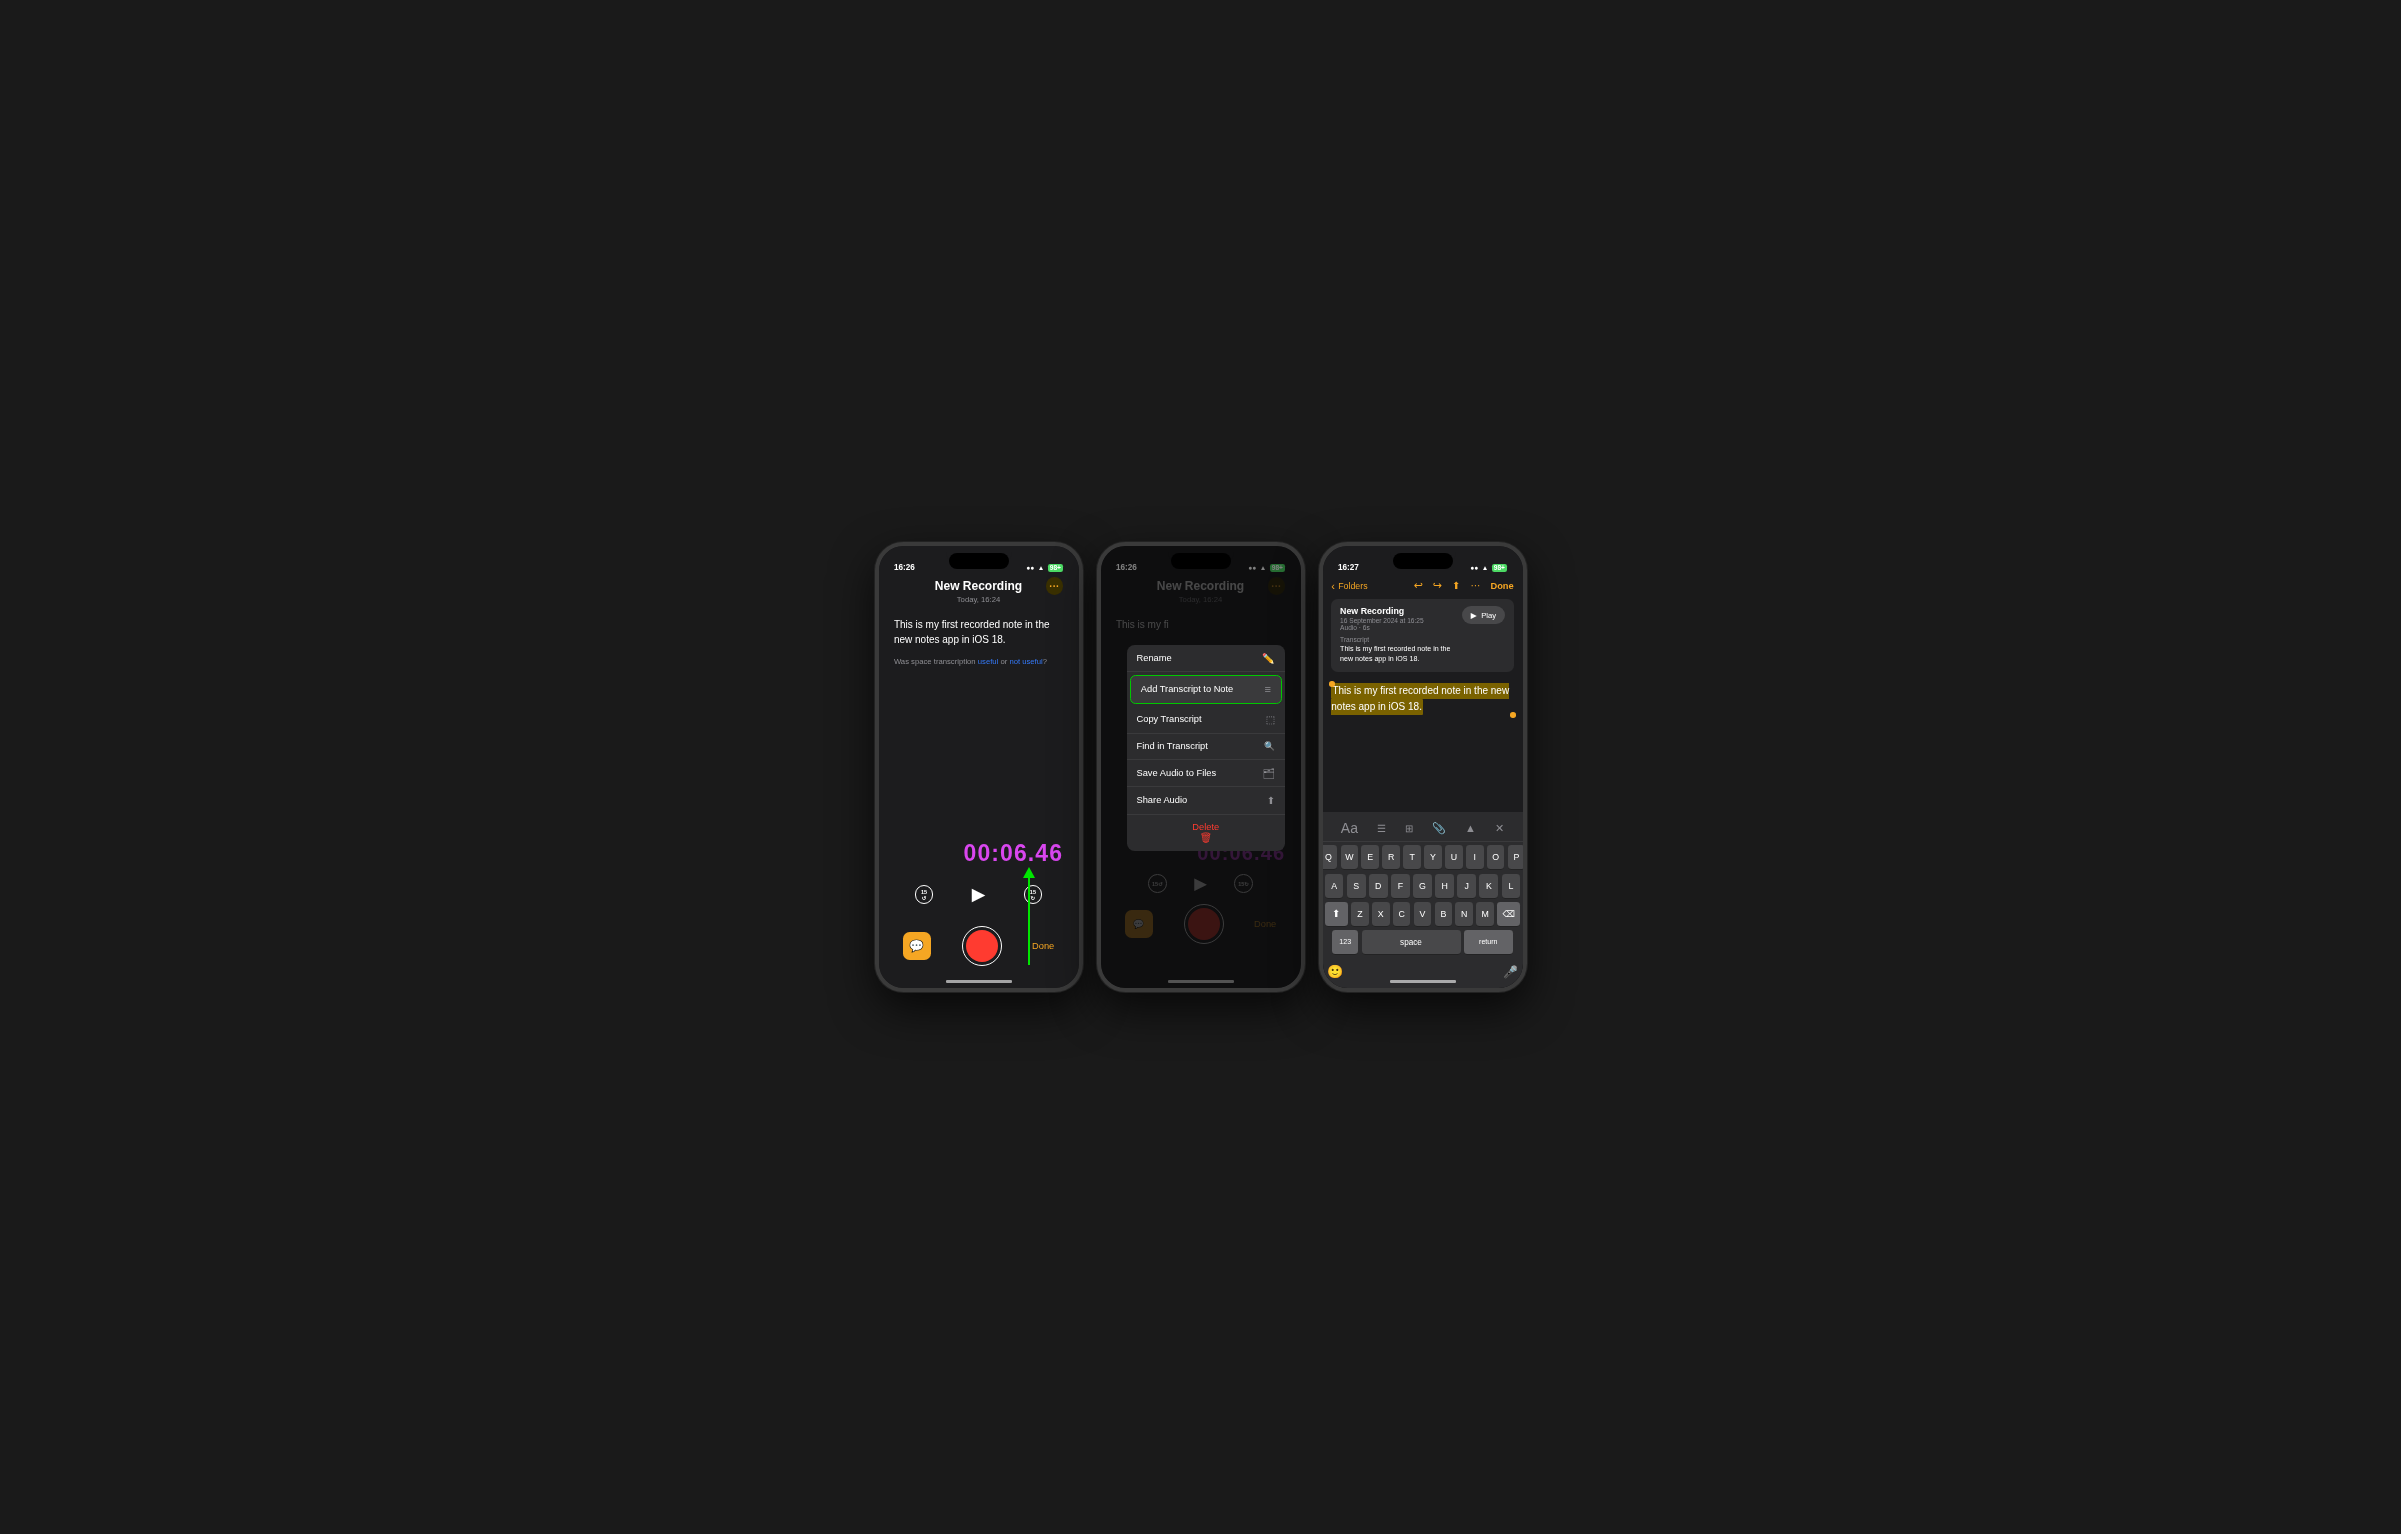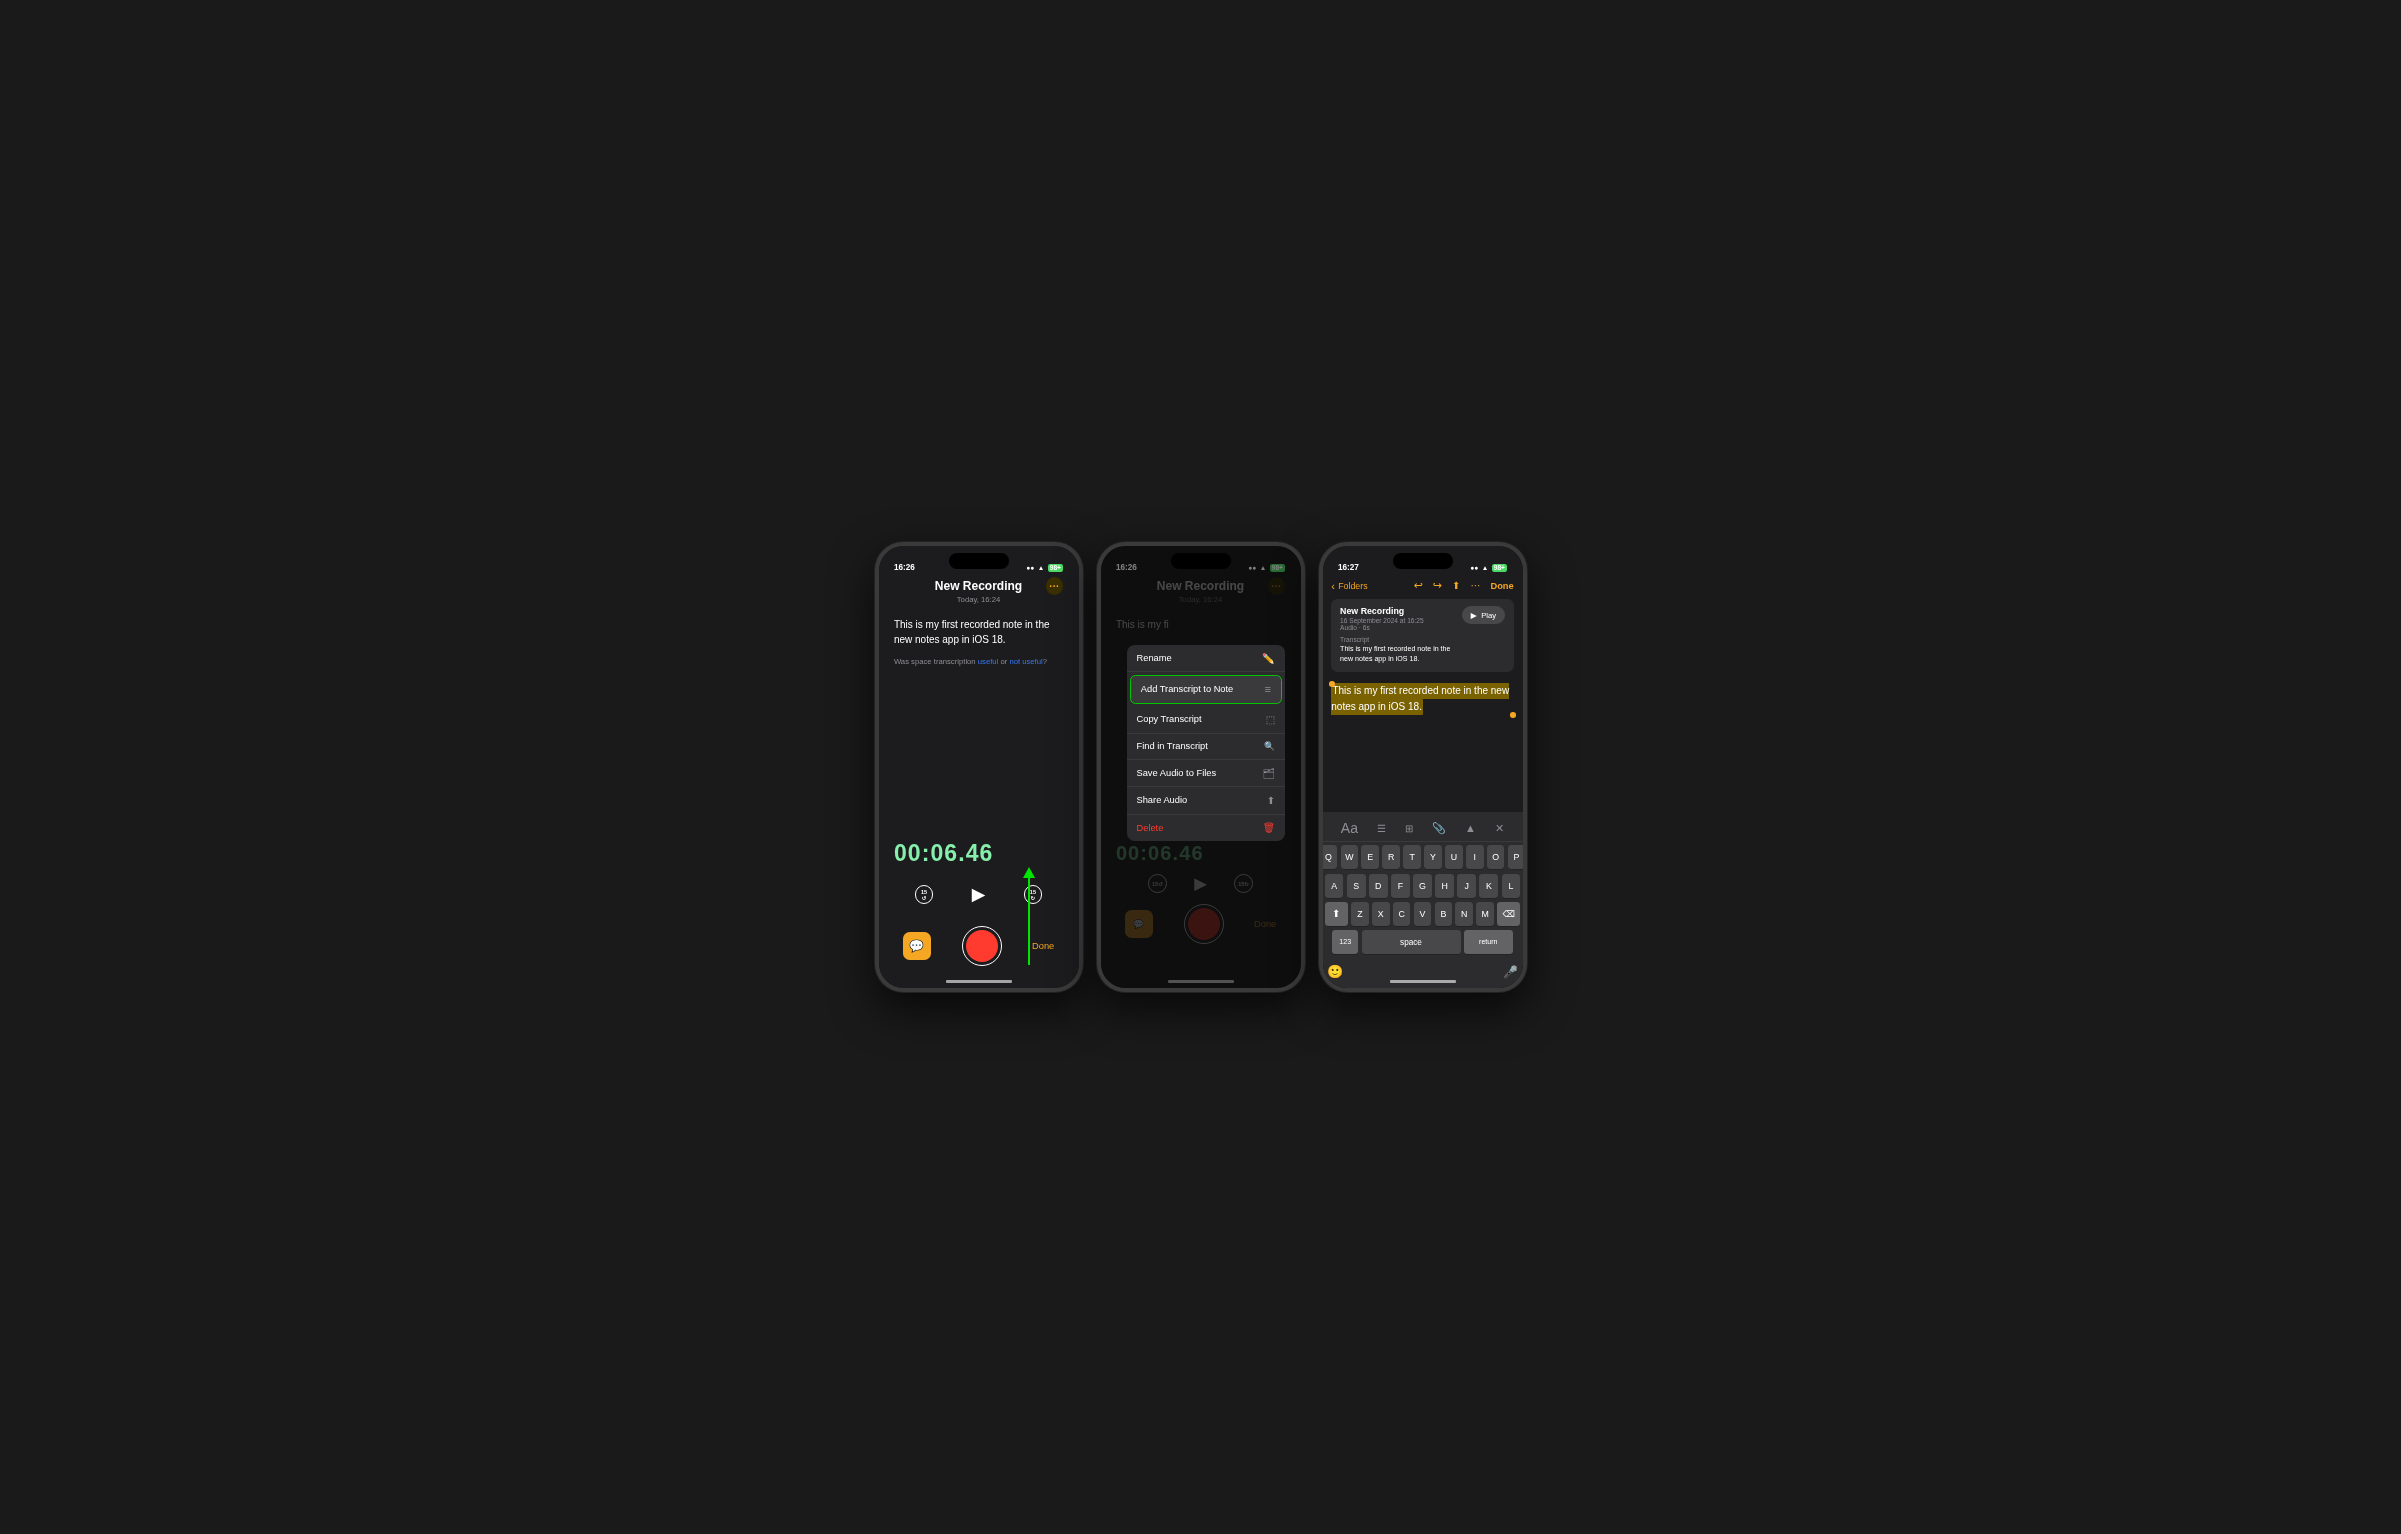--- a/index.html
+++ b/index.html
@@ -173,24 +173,24 @@
     .useful-link { color: #3478f6; margin-top: 28px; }
     .not-useful-link { color: #3478f6; }
 
     .transcript-feedback {
       color: #8e8e93;
       font-size: 7.7px;
       margin-top: 8.8px;
     }
 
     .timer-display {
-      text-align: left;
+      text-align: right;
       font-size: 23px;
       font-weight: 700;
-      color: #86efac;
+      color: #d946ef;
       margin: 16.5px 0 13px;
       letter-spacing: 1.1px;
     }
 
     .playback-controls {
       display: flex;
       justify-content: center;
       align-items: center;
       gap: 27.4px;
       margin-bottom: 16.5px;
@@ -326,20 +326,21 @@
       display: flex;
       justify-content: space-between;
       align-items: center;
       padding: 7.7px 10px;
       border-bottom: 0.5px solid #3a3a3c;
       cursor: pointer;
     }
 
     .menu-item:last-child {
       border-bottom: none;
+      flex-direction: column;
     }
 
     .menu-item-text {
       font-size: 9.3px;
       color: #fff;
     }
 
     .menu-item-text.danger {
       color: #ff3b30;
     }

